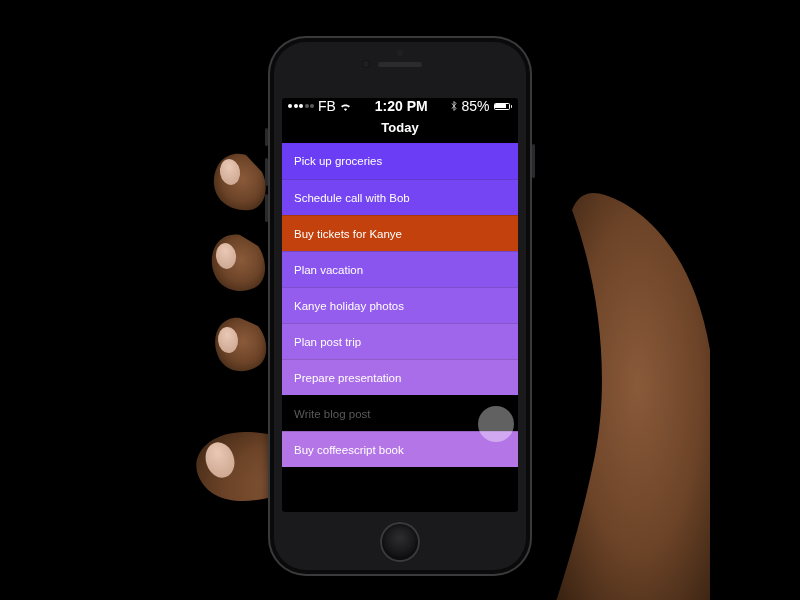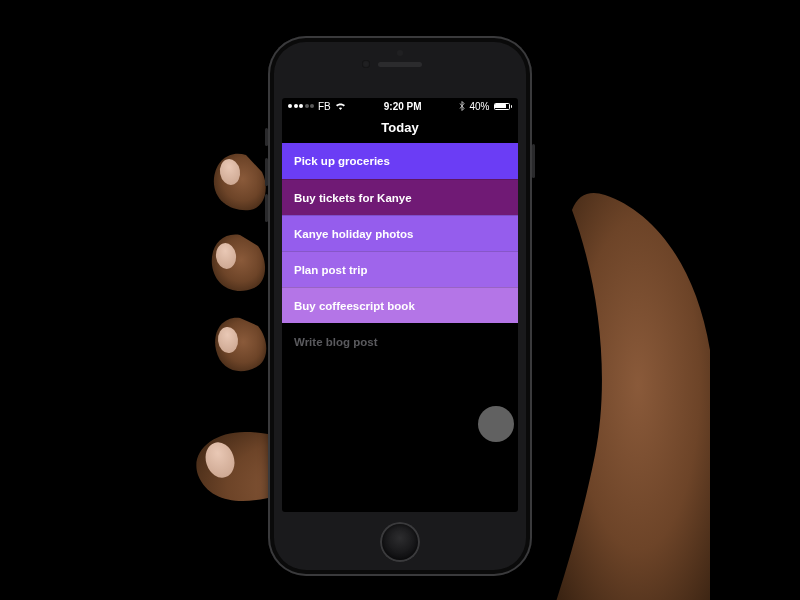--- a/index.html
+++ b/index.html
@@ -58,21 +58,21 @@
     border-radius: 3px;
     overflow: hidden;
   }
 
   
   .status {
     height: 16px;
     display: flex; align-items: center; justify-content: space-between;
     padding: 0 6px;
     color: #fff;
-    font-size: 10px;
+    font-size: 14px;
     font-weight: 500;
   }
   .status .left, .status .right { display: flex; align-items: center; gap: 4px; }
   .dots { display: flex; gap: 1.5px; }
   .dots span { width: 4px; height: 4px; border-radius: 50%; background: #fff; }
   .dots span.dim { background: #fff; opacity: 0.35; }
   .battery { display: flex; align-items: center; gap: 1px; }
   .battery-body { width: 16px; height: 7px; border: 1px solid #fff; border-radius: 1.5px; position: relative; }
   .battery-fill { position: absolute; left: 0.5px; top: 0.5px; bottom: 0.5px; width: 77%; background: #fff; border-radius: 0.5px; }
   .battery-tip { width: 1.5px; height: 3px; background: #fff; border-radius: 0 1px 1px 0; }
@@ -87,27 +87,27 @@
   }
 
   
   .list { }
   .item {
     height: 36px;
     display: flex; align-items: center;
     padding: 0 12px;
     color: #fff;
     font-size: 11.5px;
-    font-weight: 700;
+    font-weight: 400;
     border-top: 1px solid rgba(0,0,0,0.15);
   }
   .item:first-child { border-top: none; }
   .i0 { background: #6b3df5; }
   .i1 { background: #7545f3; }
-  .i2 { background: #701a75; }
+  .i2 { background: #c2410c; }
   .i3 { background: #8a55ef; }
   .i4 { background: #955ded; }
   .i5 { background: #9f65eb; }
   .i6 { background: #aa6de9; }
   .i7 { background: #b475e7; }
   .item.done {
     background: #000;
     color: #5a5a5e;
     border-top: 1px solid #000;
   }
@@ -199,58 +199,67 @@
               <span class="dim"></span>
               <span class="dim"></span>
           </span>
           <span>FB</span>
           <span>
             <svg width="11" height="8" viewBox="0 0 11 8">
                 <path fill="#fff" d="M5.5 8 L7.2 6.1 C6.3 5.3 4.7 5.3 3.8 6.1 Z M2.2 4.4 C4 2.8 7 2.8 8.8 4.4 L10 3.1 C7.5 0.9 3.5 0.9 1 3.1 Z"></path>
               </svg>
           </span>
         </div>
-        <div style="font-weight:600">9:20 PM</div>
+        <div style="font-weight:600">1:20 PM</div>
         <div class="right">
           <span class="bt-icon">
             <svg width="6" height="10" viewBox="0 0 6 10">
                 <path fill="none" stroke="#bbb" stroke-width="1" d="M1 2.5 L5 7.5 L3 9.5 L3 0.5 L5 2.5 L1 7.5"></path>
               </svg>
           </span>
-          <span>40%</span>
+          <span>85%</span>
           <span class="battery">
             <span class="battery-body">
                 <span class="battery-fill"></span>
               </span>
             <span class="battery-tip"></span>
           </span>
         </div>
       </div>
 
       <div class="title">Today</div>
 
       <div class="list">
         <div class="item i0">
             <span>Pick up groceries</span>
           </div>
+        <div class="item i1">
+            <span>Schedule call with Bob</span>
+          </div>
         <div class="item i2">
             <span>Buy tickets for Kanye</span>
           </div>
+        <div class="item i3">
+            <span>Plan vacation</span>
+          </div>
         <div class="item i4">
             <span>Kanye holiday photos</span>
           </div>
         <div class="item i5">
             <span>Plan post trip</span>
           </div>
+        <div class="item i6">
+            <span>Prepare presentation</span>
+          </div>
+        <div class="item done">
+            <span>Write blog post</span>
+          </div>
         <div class="item i7">
             <span>Buy coffeescript book</span>
           </div>
-        <div class="item done">
-            <span>Write blog post</span>
-          </div>
       </div>
 
       <div class="touch" style="left:196px; top:308px;"></div>
     </div>
 
     <div class="home-btn"></div>
   </div>
 
 </div>
 

